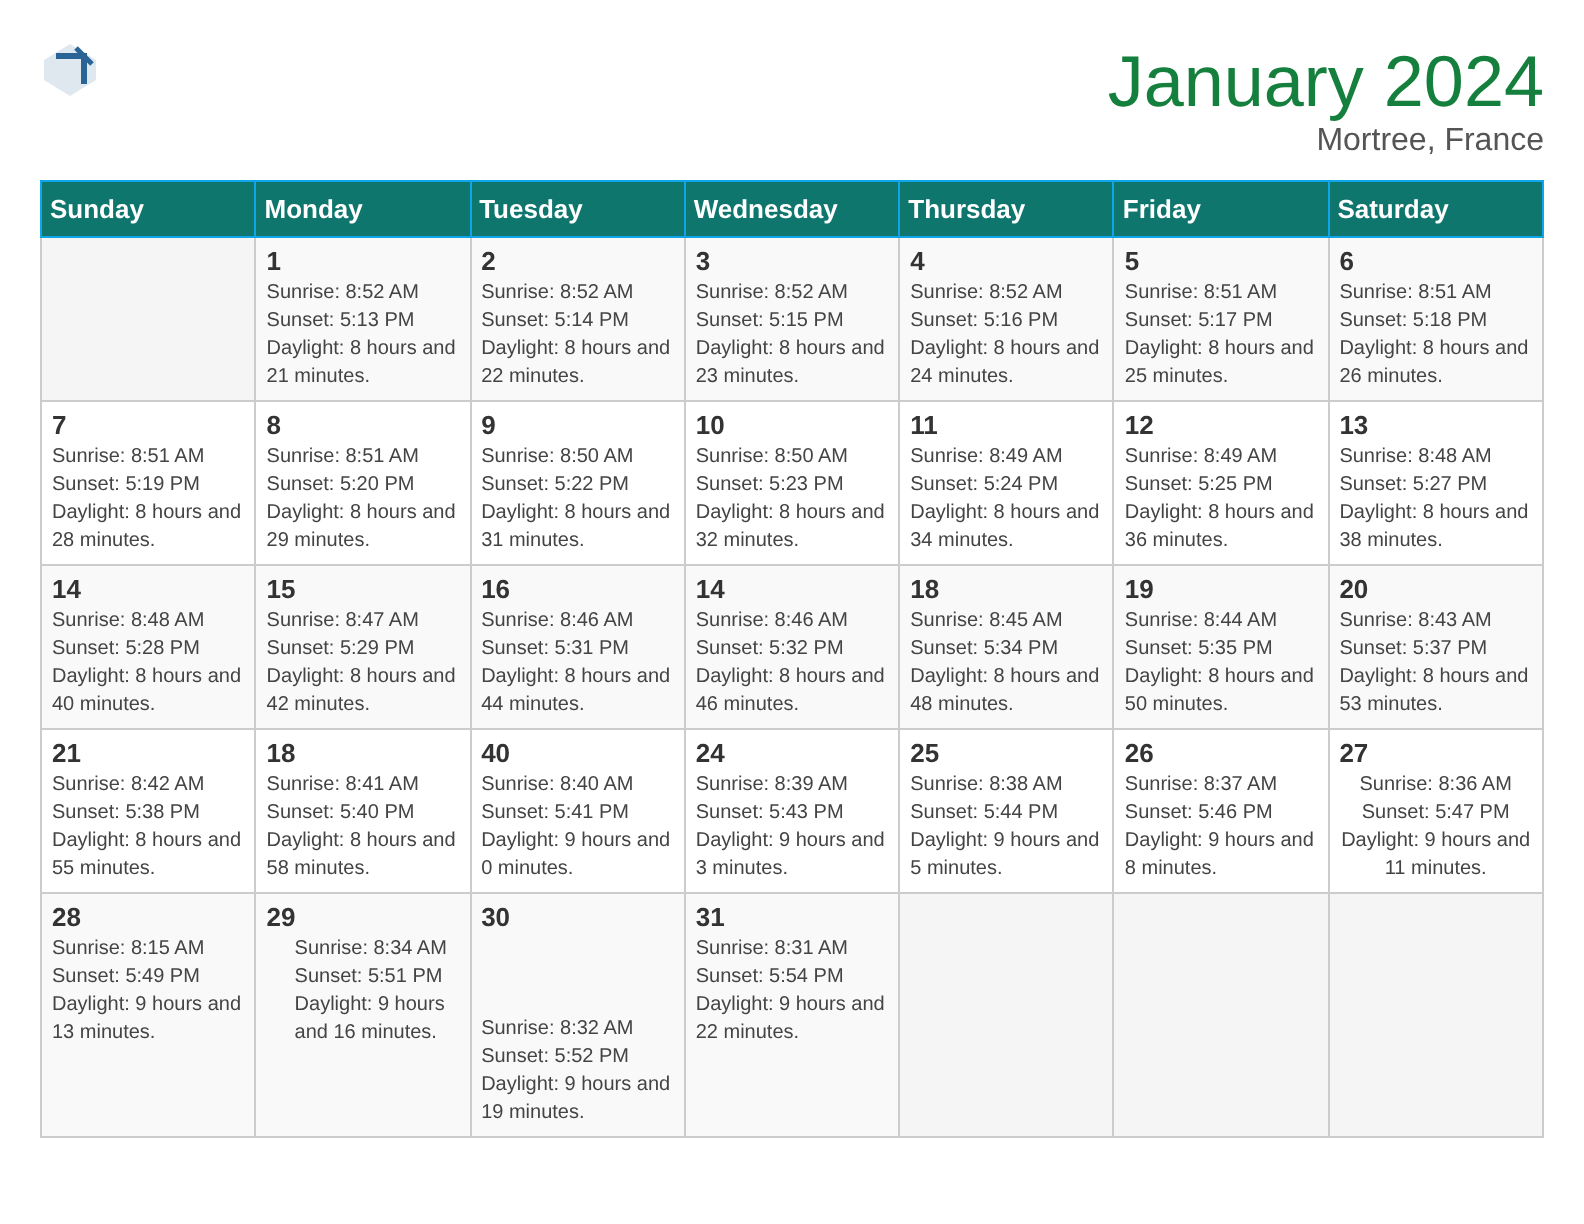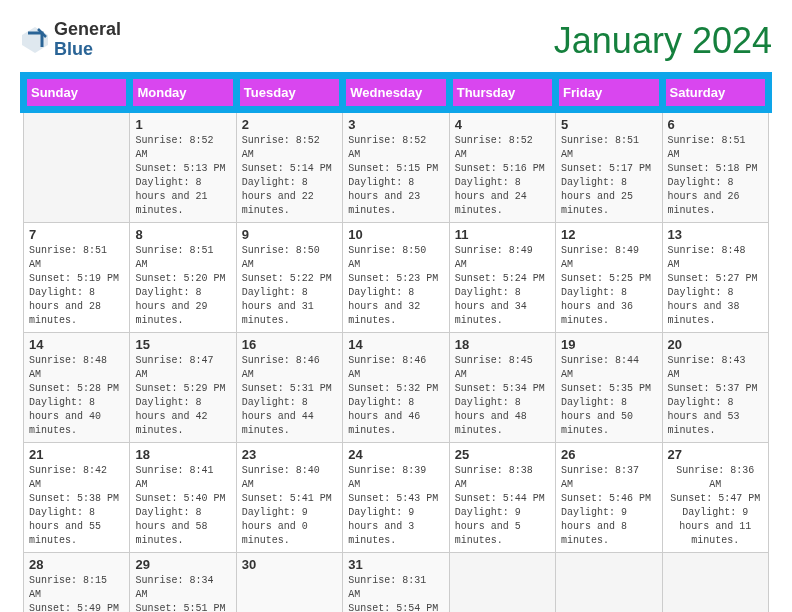--- a/index.html
+++ b/index.html
@@ -51,27 +51,27 @@
     .location {
       font-size: 16px;
       color: #555;
     }
     table {
       width: 100%;
       border-collapse: collapse;
       font-size: 11px;
     }
     thead tr th {
-      background-color: #d946ef;
+      background-color: #0f766e;
       color: #fff;
       padding: 6px 4px;
       text-align: left;
       font-size: 13px;
       font-weight: bold;
-      border: 7px solid #0ea5e9;
+      border: 1px solid #0ea5e9;
     }
     tbody tr td {
       border: 1px solid #ccc;
       padding: 4px 5px;
       vertical-align: top;
       min-height: 80px;
       height: 80px;
       width: calc(100% / 7);
       background: #fff;
     }
@@ -81,43 +81,39 @@
     .day-number {
       font-size: 13px;
       font-weight: bold;
       color: #333;
       margin-bottom: 2px;
     }
     .day-info {
       font-size: 10px;
       color: #444;
       line-height: 1.4;
-      font-family: Liberation Mono, monospace;
     }
     .empty-cell {
       background: #f5f5f5 !important;
     }
   </style>
 </head>
 <body>
 
 <div class="header">
   <div class="logo">
     <svg class="logo-icon" viewBox="0 0 30 30">
       <polygon points="15,2 28,10 28,20 15,28 2,20 2,10" fill="#2a6496" opacity="0.15"></polygon>
       <path d="M8,8 L22,8 L22,22" fill="none" stroke="#2a6496" stroke-width="3"></path>
       <path d="M18,4 L26,12" fill="none" stroke="#2a6496" stroke-width="2.5"></path>
     </svg>
-    <div class="logo-text">
-      <span class="logo-general">General</span>
-      <span class="logo-blue">Blue</span>
-    </div>
   </div>
   <div class="title-block">
     <div class="month-title">January 2024</div>
+    <div class="location">Mortree, France</div>
   </div>
 </div>
 
 <table>
   <thead>
     <tr>
     <th>Sunday</th>
         <th>Monday</th>
         <th>Tuesday</th>
         <th>Wednesday</th>
@@ -261,21 +257,21 @@
 Sunset: 5:38 PM
 Daylight: 8 hours and 55 minutes.</div>
         </td>
         <td>
           <div class="day-number">18</div>
           <div class="day-info" style="white-space: pre-line;">Sunrise: 8:41 AM
 Sunset: 5:40 PM
 Daylight: 8 hours and 58 minutes.</div>
         </td>
         <td>
-          <div class="day-number">23</div>
+          <div class="day-number">40</div>
           <div class="day-info" style="white-space: pre-line;">Sunrise: 8:40 AM
 Sunset: 5:41 PM
 Daylight: 9 hours and 0 minutes.</div>
         </td>
         <td>
           <div class="day-number">24</div>
           <div class="day-info" style="white-space: pre-line;">Sunrise: 8:39 AM
 Sunset: 5:43 PM
 Daylight: 9 hours and 3 minutes.</div>
         </td>
@@ -300,21 +296,21 @@
       </tr>
       <tr>
         <td>
           <div class="day-number">28</div>
           <div class="day-info" style="white-space: pre-line;">Sunrise: 8:15 AM
 Sunset: 5:49 PM
 Daylight: 9 hours and 13 minutes.</div>
         </td>
         <td>
           <div class="day-number">29</div>
-          <div class="day-info" style="white-space: pre-line;">Sunrise: 8:34 AM
+          <div class="day-info" style="white-space: pre-line; margin-left: 14px;">Sunrise: 8:34 AM
 Sunset: 5:51 PM
 Daylight: 9 hours and 16 minutes.</div>
         </td>
         <td>
           <div class="day-number">30</div>
           <div class="day-info" style="white-space: pre-line; margin-top: 42px;">Sunrise: 8:32 AM
 Sunset: 5:52 PM
 Daylight: 9 hours and 19 minutes.</div>
         </td>
         <td>

